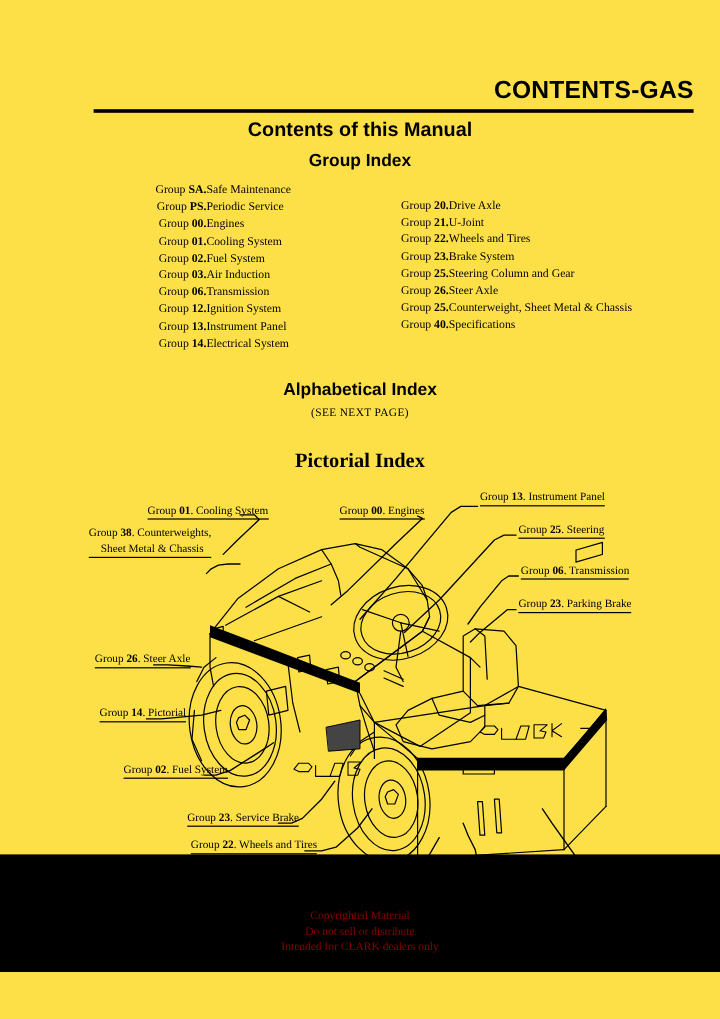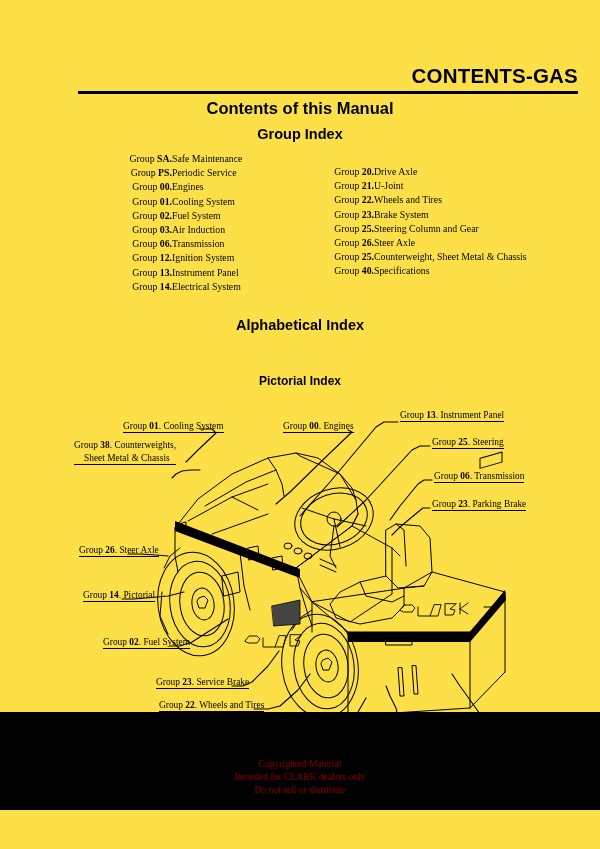--- a/index.html
+++ b/index.html
@@ -42,21 +42,21 @@
     position: absolute;
     width: 100%;
     text-align: center;
     font-family: "Liberation Sans", sans-serif;
     font-weight: bold;
     color: #000;
   }
   #contents-heading { top: 99px; font-size: 16.5px; }
   #group-index-heading { top: 126px; font-size: 14.5px; }
   #alpha-index-heading { top: 317px; font-size: 14.5px; }
-  #pictorial-index-heading { top: 374px; font-size: 12px; }
+  #pictorial-index-heading { top: 374px; font-size: 17px; font-family: Liberation Serif, serif; }
   #alpha-index-note {
     position: absolute;
     top: 340px;
     width: 100%;
     text-align: center;
     font-family: "Liberation Serif", serif;
     font-size: 9.5px;
     font-variant: small-caps;
     letter-spacing: 0.3px;
     color: #000;
@@ -215,20 +215,21 @@
         <span class="idx-label"><span>Group </span><b class="idx-num">25.</b></span>
         <span class="idx-name">Counterweight, Sheet Metal &amp; Chassis</span>
       </div>
       <div class="idx-row">
         <span class="idx-label"><span>Group </span><b class="idx-num">40.</b></span>
         <span class="idx-name">Specifications</span>
       </div>
     </div>
 
   <div class="sec-head" id="alpha-index-heading">Alphabetical Index</div>
+  <div id="alpha-index-note">(SEE NEXT PAGE)</div>
 
   <div class="sec-head" id="pictorial-index-heading">Pictorial Index</div>
 
   <div id="pictorial">
 
     <svg id="pictorial-svg" width="600" height="318" viewBox="0 0 600 318">
       <g fill="none" stroke="#000" stroke-width="1" stroke-linejoin="round" stroke-linecap="round">
 
         <g stroke-width="1.1">
           <path d="M200 33 L212 33 L216 37 L198 54 L186 66"></path>
@@ -427,17 +428,17 @@
 
     <div class="pl nb" style="left:406px; top:325px;">
       <span>Group </span><b>38</b><span>. Counterweights,</span>
     </div>
 
   </div>
 
   <div id="black-bar"></div>
   <div id="copyright-block">
     <div>Copyrighted Material</div>
+    <div>Do not sell or distribute</div>
     <div>Intended for CLARK dealers only</div>
-    <div>Do not sell or distribute</div>
   </div>
 
 </div>
 
 </body></html>

